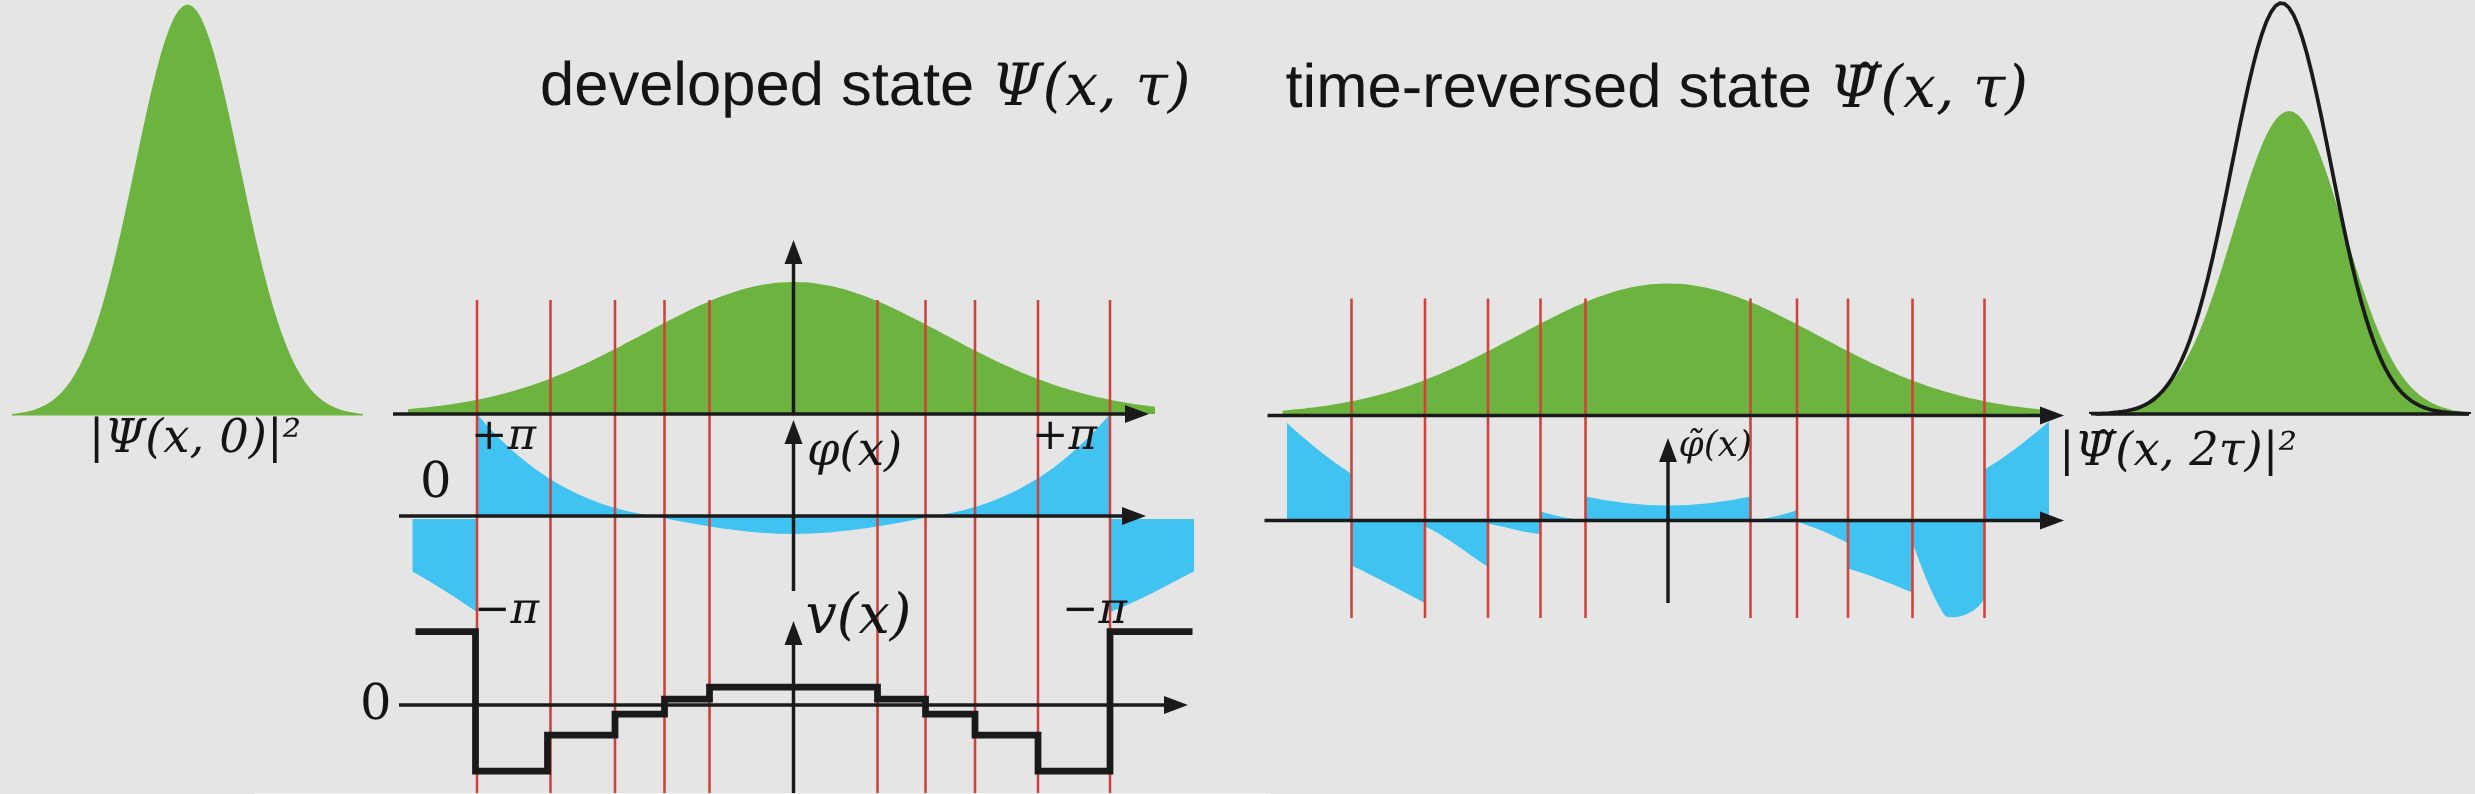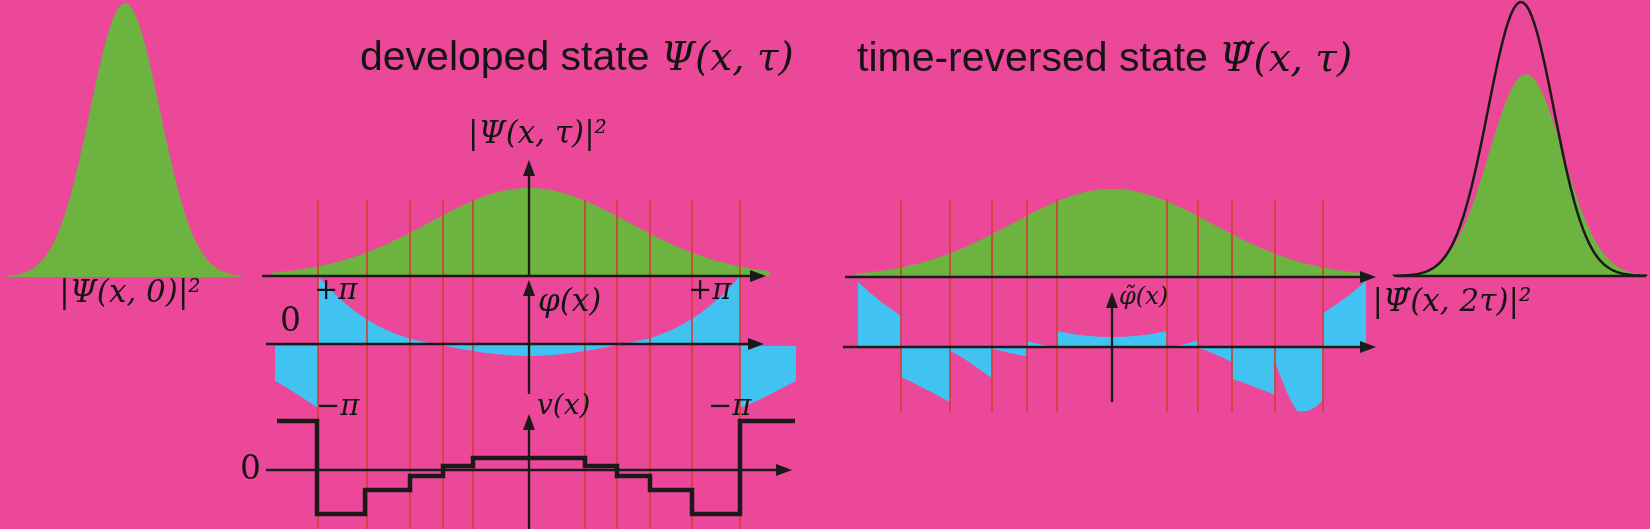--- a/index.html
+++ b/index.html
@@ -1,16 +1,16 @@
 <!DOCTYPE html>
 <html><head>
 <meta charset="utf-8">
 <style>
   html,body{margin:0;padding:0;background:#ffffff;}
-  #stage{position:relative;width:1650px;height:529px;background:#ec4899;overflow:hidden;
+  #stage{position:relative;width:1650px;height:529px;background:#e5e5e5;overflow:hidden;
          font-family:"DejaVu Serif", serif;}
   #fig{position:absolute;left:0;top:0;}
   .lbl{position:absolute;color:#141414;font-family:"DejaVu Serif", serif;font-style:italic;
        white-space:nowrap;line-height:1;}
   .ctr{text-align:center;}
   .title{position:absolute;color:#141414;font-family:"Liberation Sans", sans-serif;
          font-style:normal;white-space:nowrap;line-height:1;}
   .title .math{font-family:"DejaVu Serif", serif;font-style:italic;font-size:0.95em;}
 </style>
 </head>
@@ -79,32 +79,31 @@
       <polygon points="1112,292 1106,308 1118,308" fill="#1a1a1a"></polygon>
       <line x1="1397" y1="276" x2="1646" y2="276" stroke="#1a1a1a" stroke-width="2.3"></line>
     </svg>
 
   <div class="title" style="left:360px;top:36px;font-size:41px;"><span>developed state </span><span class="math">Ψ(x, τ)</span></div>
 
   <div class="title" style="left:857px;top:37px;font-size:41px;"><span>time-reversed state </span><span class="math">Ψ̃(x, τ)</span></div>
 
   <div class="lbl ctr" style="left:45px;top:276px;width:170px;font-size:31px;">|Ψ(x, 0)|²</div>
 
-  <div class="lbl ctr" style="left:468px;top:117px;width:124px;font-size:31px;">|Ψ(x, τ)|²</div>
 
   <div class="lbl" style="left:314px;top:275px;font-size:29px;">+π</div>
   <div class="lbl" style="left:688px;top:275px;font-size:29px;">+π</div>
 
   <div class="lbl" style="left:280px;top:303px;font-size:33px;font-style:normal;">0</div>
 
   <div class="lbl" style="left:316px;top:391px;font-size:29px;">−π</div>
   <div class="lbl" style="left:708px;top:391px;font-size:29px;">−π</div>
 
   <div class="lbl" style="left:538px;top:285px;font-size:31px;font-style:italic;">φ(x)</div>
 
   <div class="lbl" style="left:240px;top:451px;font-size:33px;font-style:normal;">0</div>
 
-  <div class="lbl" style="left:537px;top:391px;font-size:28px;">v(x)</div>
+  <div class="lbl" style="left:537px;top:391px;font-size:37px;">v(x)</div>
 
   <div class="lbl" style="left:1119px;top:284px;font-size:24px;">φ̃(x)</div>
 
   <div class="lbl ctr" style="left:1344px;top:285px;width:216px;font-size:31px;">|Ψ̃(x, 2τ)|²</div>
 </div>
 
 </body></html>

